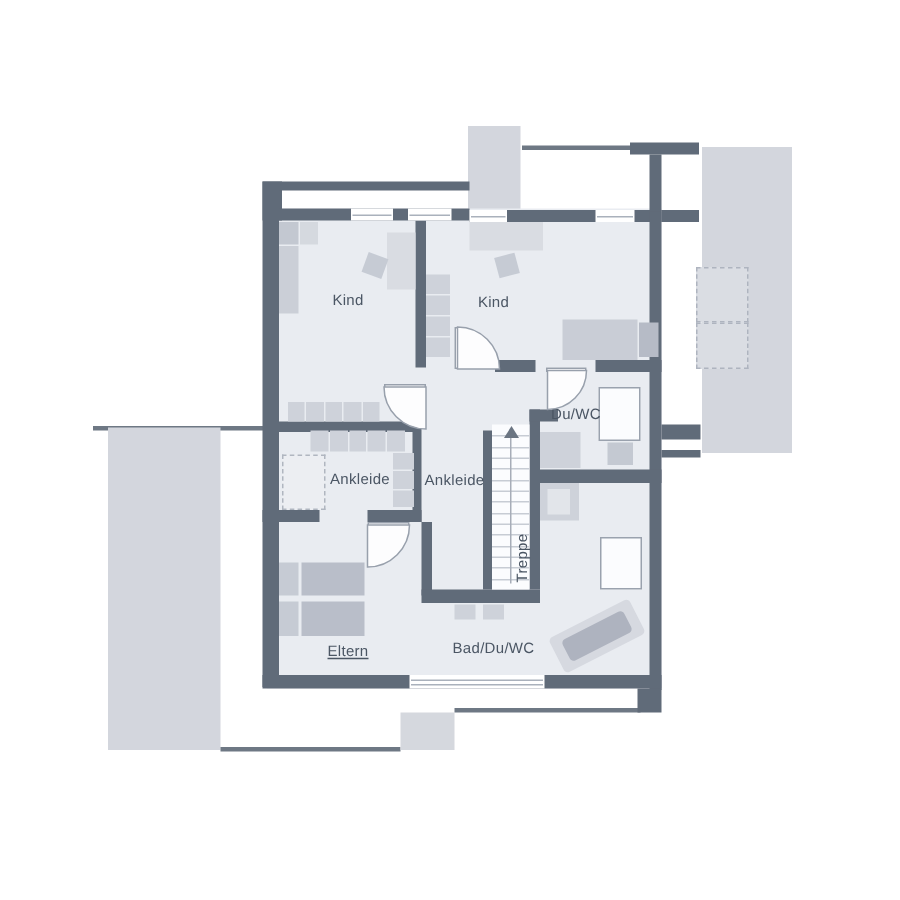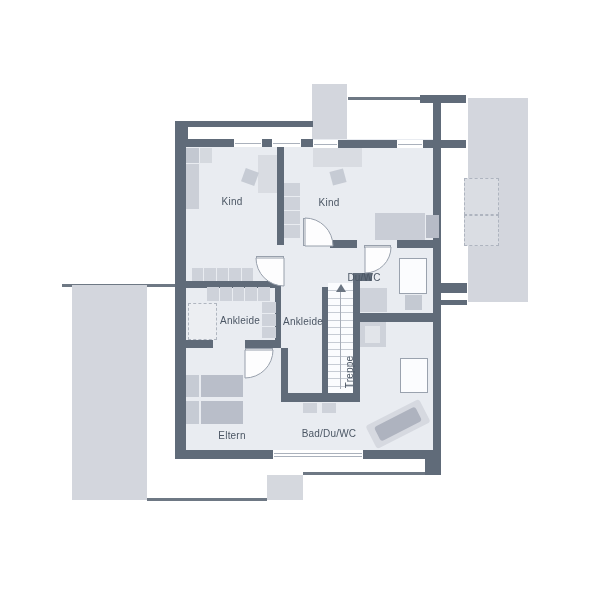--- a/index.html
+++ b/index.html
@@ -135,25 +135,25 @@
     <div style="position: absolute; left: 201px; top: 401px; width: 42px; height: 23px; background: rgb(185, 190, 201);"></div>
     <div style="position: absolute; left: 303px; top: 403px; width: 14px; height: 10px; background: rgb(206, 210, 218);"></div>
     <div style="position: absolute; left: 322px; top: 403px; width: 14px; height: 10px; background: rgb(206, 210, 218);"></div>
     <div style="position: absolute; left: 360px; top: 322px; width: 26px; height: 25px; background: rgb(206, 210, 218);"></div>
     <div style="position: absolute; left: 365px; top: 326px; width: 15px; height: 17px; background: rgb(226, 229, 234);"></div>
     <div style="position: absolute; left: 400px; top: 358px; width: 28px; height: 35px; background: rgb(251, 252, 254); border: 1px solid rgb(154, 162, 174);"></div>
     <div style="position: absolute; left: 368px; top: 411px; width: 60px; height: 26px; background: rgb(214, 217, 224); border-radius: 3px; transform: rotate(-27deg);"></div>
     <div style="position: absolute; left: 375px; top: 416px; width: 46px; height: 16px; background: rgb(174, 179, 191); border-radius: 3px; transform: rotate(-27deg);"></div>
     <div class="lbl" style="left: 232px; top: 201px;">Kind</div>
     <div class="lbl" style="left: 329px; top: 202px;">Kind</div>
-    <div class="lbl" style="left: 364px; top: 277px;">Du/WC</div>
+    <div class="lbl" style="left: 384px; top: 277px;">Du/WC</div>
     <div class="lbl" style="left: 240px; top: 320px;">Ankleide</div>
     <div class="lbl" style="left: 303px; top: 321px;">Ankleide</div>
     <div class="lbl rot" style="left: 349px; top: 372px;">Treppe</div>
-    <div class="lbl" style="left: 232px; top: 435px;">Eltern</div>
+    <div class="lbl" style="left: 232px; top: 435px; text-decoration: underline;">Eltern</div>
     <div class="lbl" style="left: 329px; top: 433px;">Bad/Du/WC</div>
     <svg width="600" height="600" class="doors">
       <path d="M 284 258 L 256 258 A 28 28 0 0 0 284 286 Z" fill="#fdfdfe" stroke="#98a0ac" stroke-width="1"></path>
       <path d="M 305 246 L 305 218 A 28 28 0 0 1 333 246 Z" fill="#fdfdfe" stroke="#98a0ac" stroke-width="1"></path>
       <path d="M 365 247 L 391 247 A 26 26 0 0 1 365 273 Z" fill="#fdfdfe" stroke="#98a0ac" stroke-width="1"></path>
       <path d="M 245 350 L 273 350 A 28 28 0 0 1 245 378 Z" fill="#fdfdfe" stroke="#98a0ac" stroke-width="1"></path>
     </svg>
   </div>
 
 </body></html>

